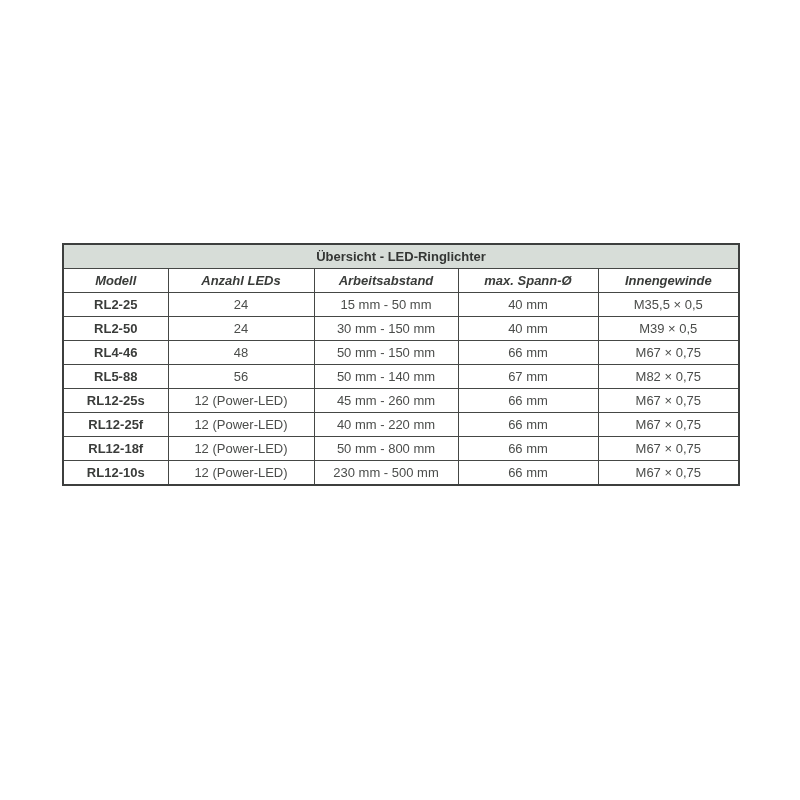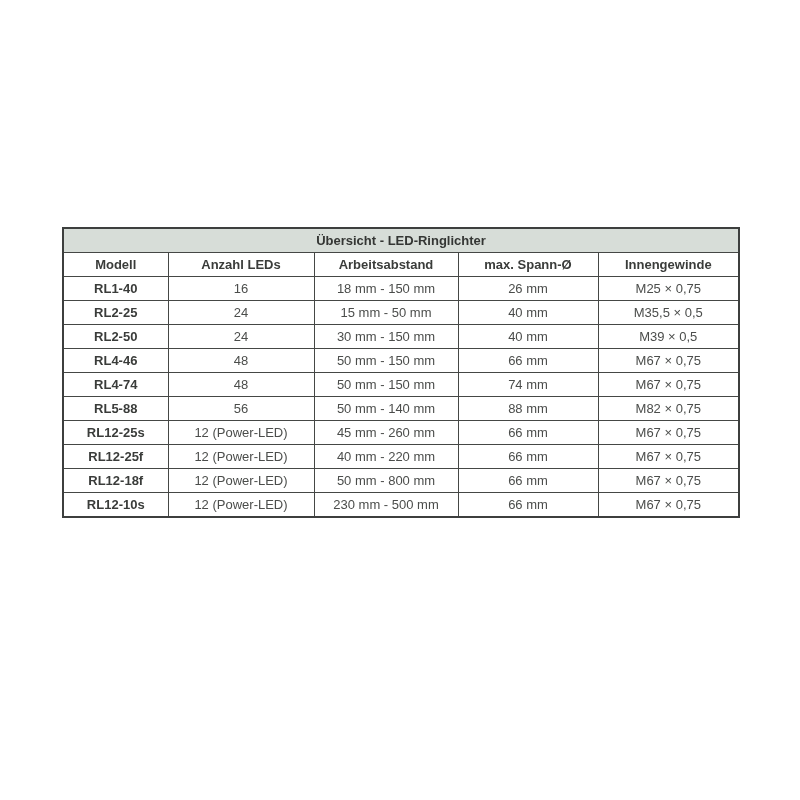--- a/index.html
+++ b/index.html
@@ -12,21 +12,21 @@
   }
   .page {
     position: relative;
     width: 800px;
     height: 800px;
     background: #ffffff;
   }
   table.overview {
     position: absolute;
     left: 62px;
-    top: 227px;
+    top: 243px;
     width: 676px;
     border-collapse: collapse;
     table-layout: fixed;
     border: 2px solid #3d3f3e;
   }
   table.overview th,
   table.overview td {
     border: 1px solid #454745;
     height: 21px;
     padding: 1px 2px;
@@ -39,20 +39,21 @@
   .title-cell {
     background: #d7ddd8;
     font-weight: bold;
     color: #343634;
     font-size: 13px;
   }
   th.col-header {
     background: #ffffff;
     font-weight: bold;
     color: #3a3c3a;
+    font-style: italic;
   }
   td.cell {
     background: #ffffff;
     font-weight: normal;
     color: #4b4d4b;
   }
   td.model-cell {
     font-weight: bold;
     color: #3a3c3a;
   }
@@ -76,27 +77,20 @@
       <tr>
         <th class="col-header">Modell</th>
         <th class="col-header">Anzahl LEDs</th>
         <th class="col-header">Arbeitsabstand</th>
         <th class="col-header">max. Spann-Ø</th>
         <th class="col-header">Innengewinde</th>
       </tr>
     </thead>
     <tbody>
       <tr>
-        <td class="cell model-cell">RL1-40</td>
-        <td class="cell">16</td>
-        <td class="cell">18 mm - 150 mm</td>
-        <td class="cell">26 mm</td>
-        <td class="cell">M25 × 0,75</td>
-      </tr>
-      <tr>
         <td class="cell model-cell">RL2-25</td>
         <td class="cell">24</td>
         <td class="cell">15 mm - 50 mm</td>
         <td class="cell">40 mm</td>
         <td class="cell">M35,5 × 0,5</td>
       </tr>
       <tr>
         <td class="cell model-cell">RL2-50</td>
         <td class="cell">24</td>
         <td class="cell">30 mm - 150 mm</td>
@@ -104,31 +98,24 @@
         <td class="cell">M39 × 0,5</td>
       </tr>
       <tr>
         <td class="cell model-cell">RL4-46</td>
         <td class="cell">48</td>
         <td class="cell">50 mm - 150 mm</td>
         <td class="cell">66 mm</td>
         <td class="cell">M67 × 0,75</td>
       </tr>
       <tr>
-        <td class="cell model-cell">RL4-74</td>
-        <td class="cell">48</td>
-        <td class="cell">50 mm - 150 mm</td>
-        <td class="cell">74 mm</td>
-        <td class="cell">M67 × 0,75</td>
-      </tr>
-      <tr>
         <td class="cell model-cell">RL5-88</td>
         <td class="cell">56</td>
         <td class="cell">50 mm - 140 mm</td>
-        <td class="cell">88 mm</td>
+        <td class="cell">67 mm</td>
         <td class="cell">M82 × 0,75</td>
       </tr>
       <tr>
         <td class="cell model-cell">RL12-25s</td>
         <td class="cell">12 (Power-LED)</td>
         <td class="cell">45 mm - 260 mm</td>
         <td class="cell">66 mm</td>
         <td class="cell">M67 × 0,75</td>
       </tr>
       <tr>

